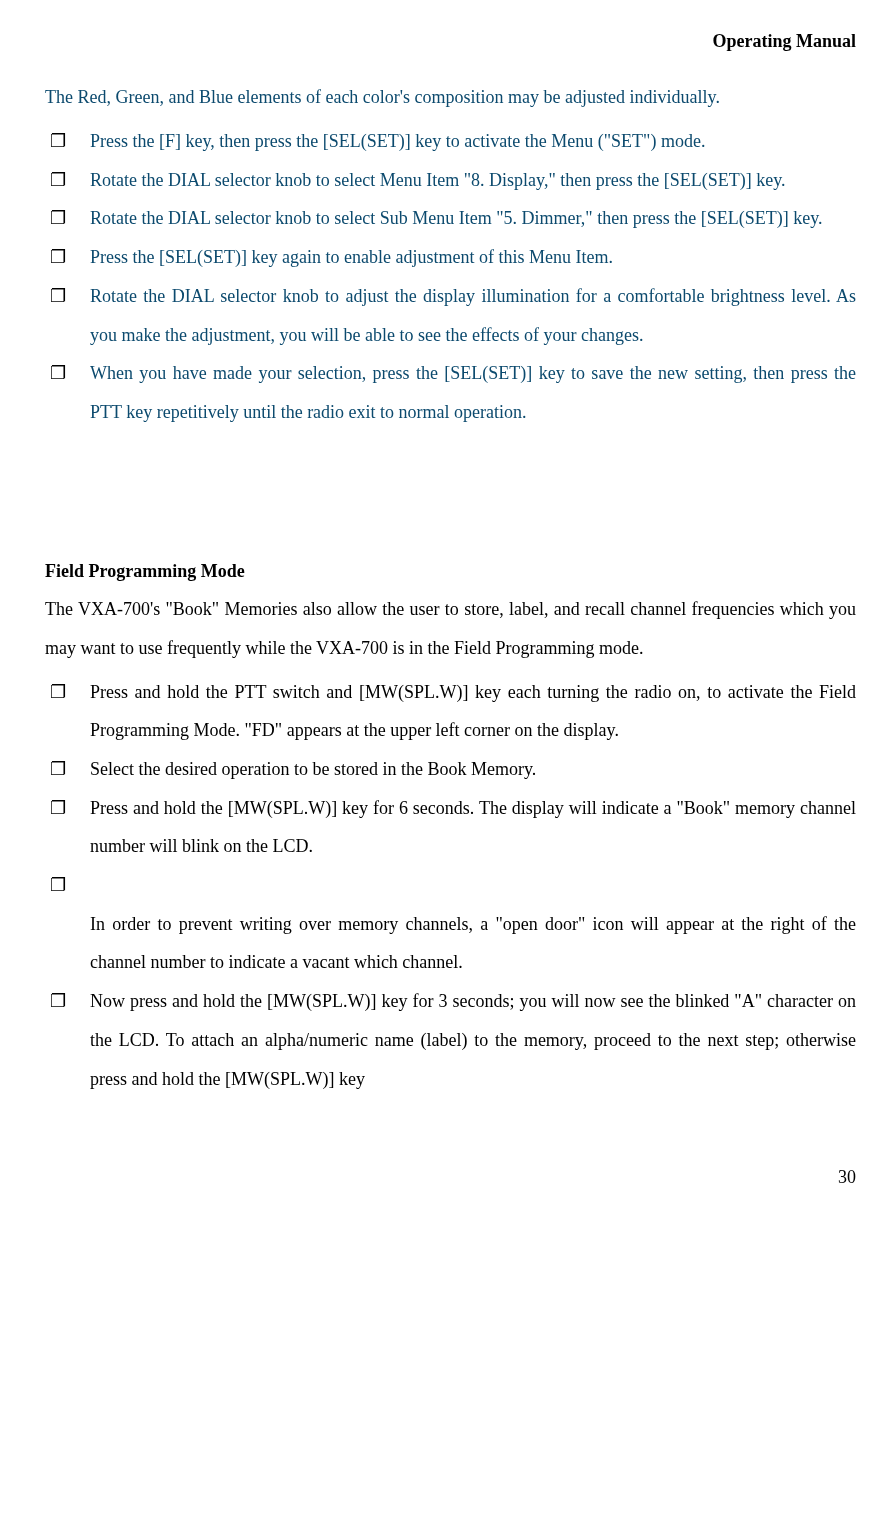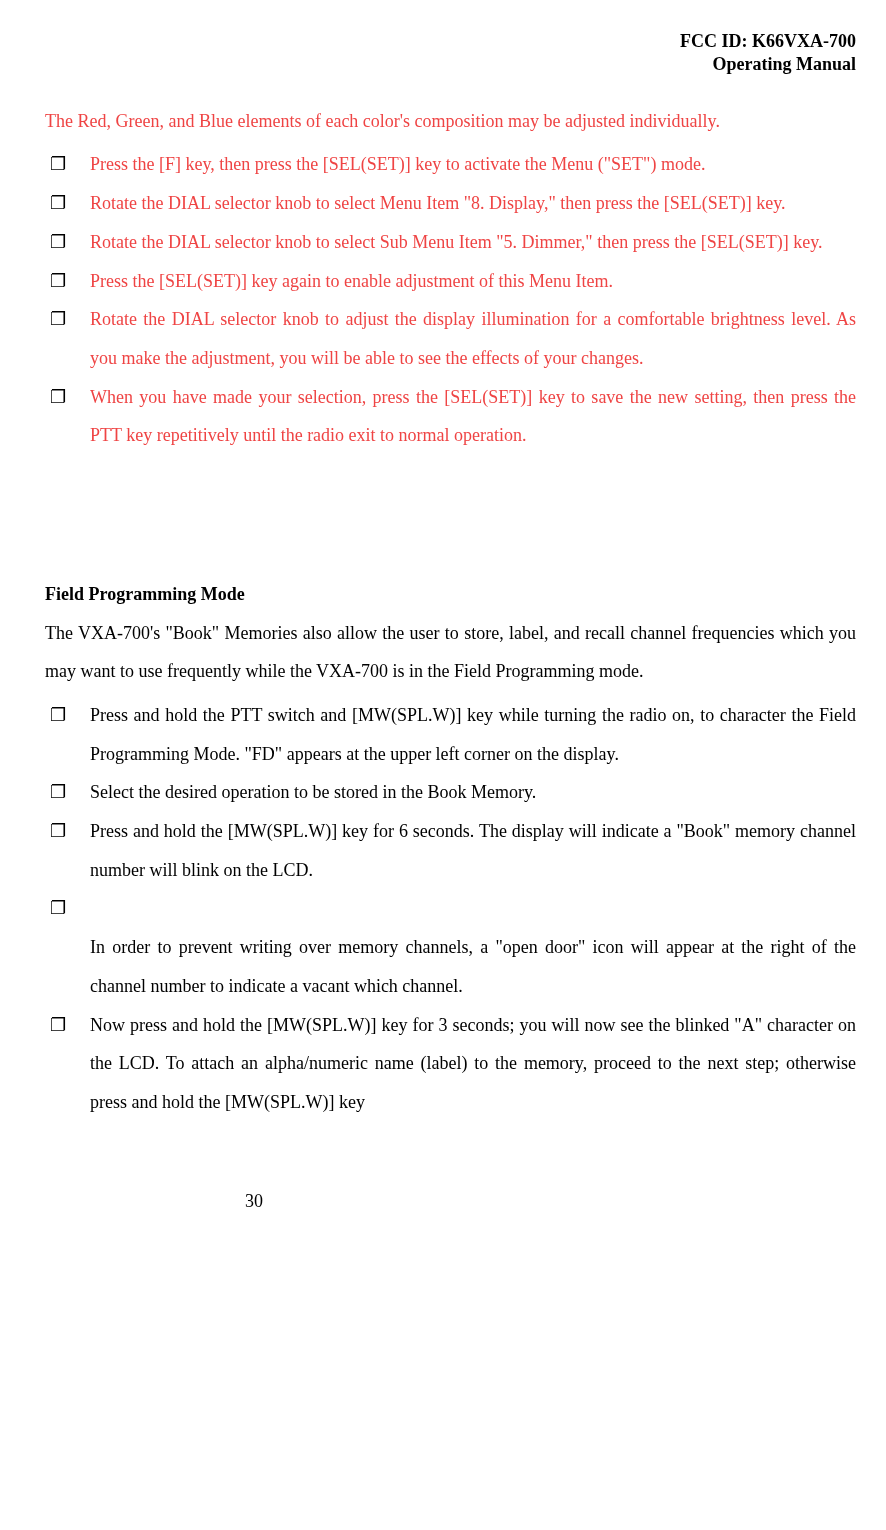--- a/index.html
+++ b/index.html
@@ -18,21 +18,21 @@
       text-align: justify;
     }
     .header {
       text-align: right;
       font-weight: bold;
       font-size: 18px;
       line-height: 1.3;
       margin-bottom: 25px;
     }
     .blue-text {
-      color: #ef4444;
+      color: #0c4a6e;
     }
     .list {
       margin-top: 5px;
     }
     .list-item {
       display: flex;
       margin-bottom: 0;
     }
     .checkbox {
       flex-shrink: 0;
@@ -52,32 +52,31 @@
     .intro-para {
       margin-bottom: 0;
     }
     .footer {
       display: flex;
       justify-content: space-between;
       align-items: center;
       margin-top: 60px;
     }
     .page-number {
-      text-align: left;
+      text-align: right;
       flex: 1;
     }
     .company {
       text-align: right;
     }
   </style>
 </head>
 <body>
 
 <div class="header">
-  <div>FCC ID: K66VXA-700</div>
   <div>Operating Manual</div>
 </div>
 
 <p class="blue-text intro-para">The Red, Green, and Blue elements of each color's composition may be adjusted individually.</p>
 
 <div class="list">
   <div class="list-item">
     <span class="checkbox">❐</span>
     <span class="item-text blue-text">Press the [F] key, then press the [SEL(SET)] key to activate the Menu ("SET") mode.</span>
   </div>
@@ -103,21 +102,21 @@
   </div>
 </div>
 
 <p class="section-heading">Field Programming Mode</p>
 
 <p class="intro-para">The VXA-700's "Book" Memories also allow the user to store, label, and recall channel frequencies which you may want to use frequently while the VXA-700 is in the Field Programming mode.</p>
 
 <div class="list">
   <div class="list-item">
     <span class="checkbox">❐</span>
-    <span class="item-text">Press and hold the PTT switch and [MW(SPL.W)] key while turning the radio on, to character the Field Programming Mode. "FD" appears at the upper left corner on the display.</span>
+    <span class="item-text">Press and hold the PTT switch and [MW(SPL.W)] key each turning the radio on, to activate the Field Programming Mode. "FD" appears at the upper left corner on the display.</span>
   </div>
   <div class="list-item">
     <span class="checkbox">❐</span>
     <span class="item-text">Select the desired operation to be stored in the Book Memory.</span>
   </div>
   <div class="list-item">
     <span class="checkbox">❐</span>
     <span class="item-text">Press and hold the [MW(SPL.W)] key for 6 seconds. The display will indicate a "Book" memory channel number will blink on the LCD.</span>
   </div>
   <div class="list-item">

